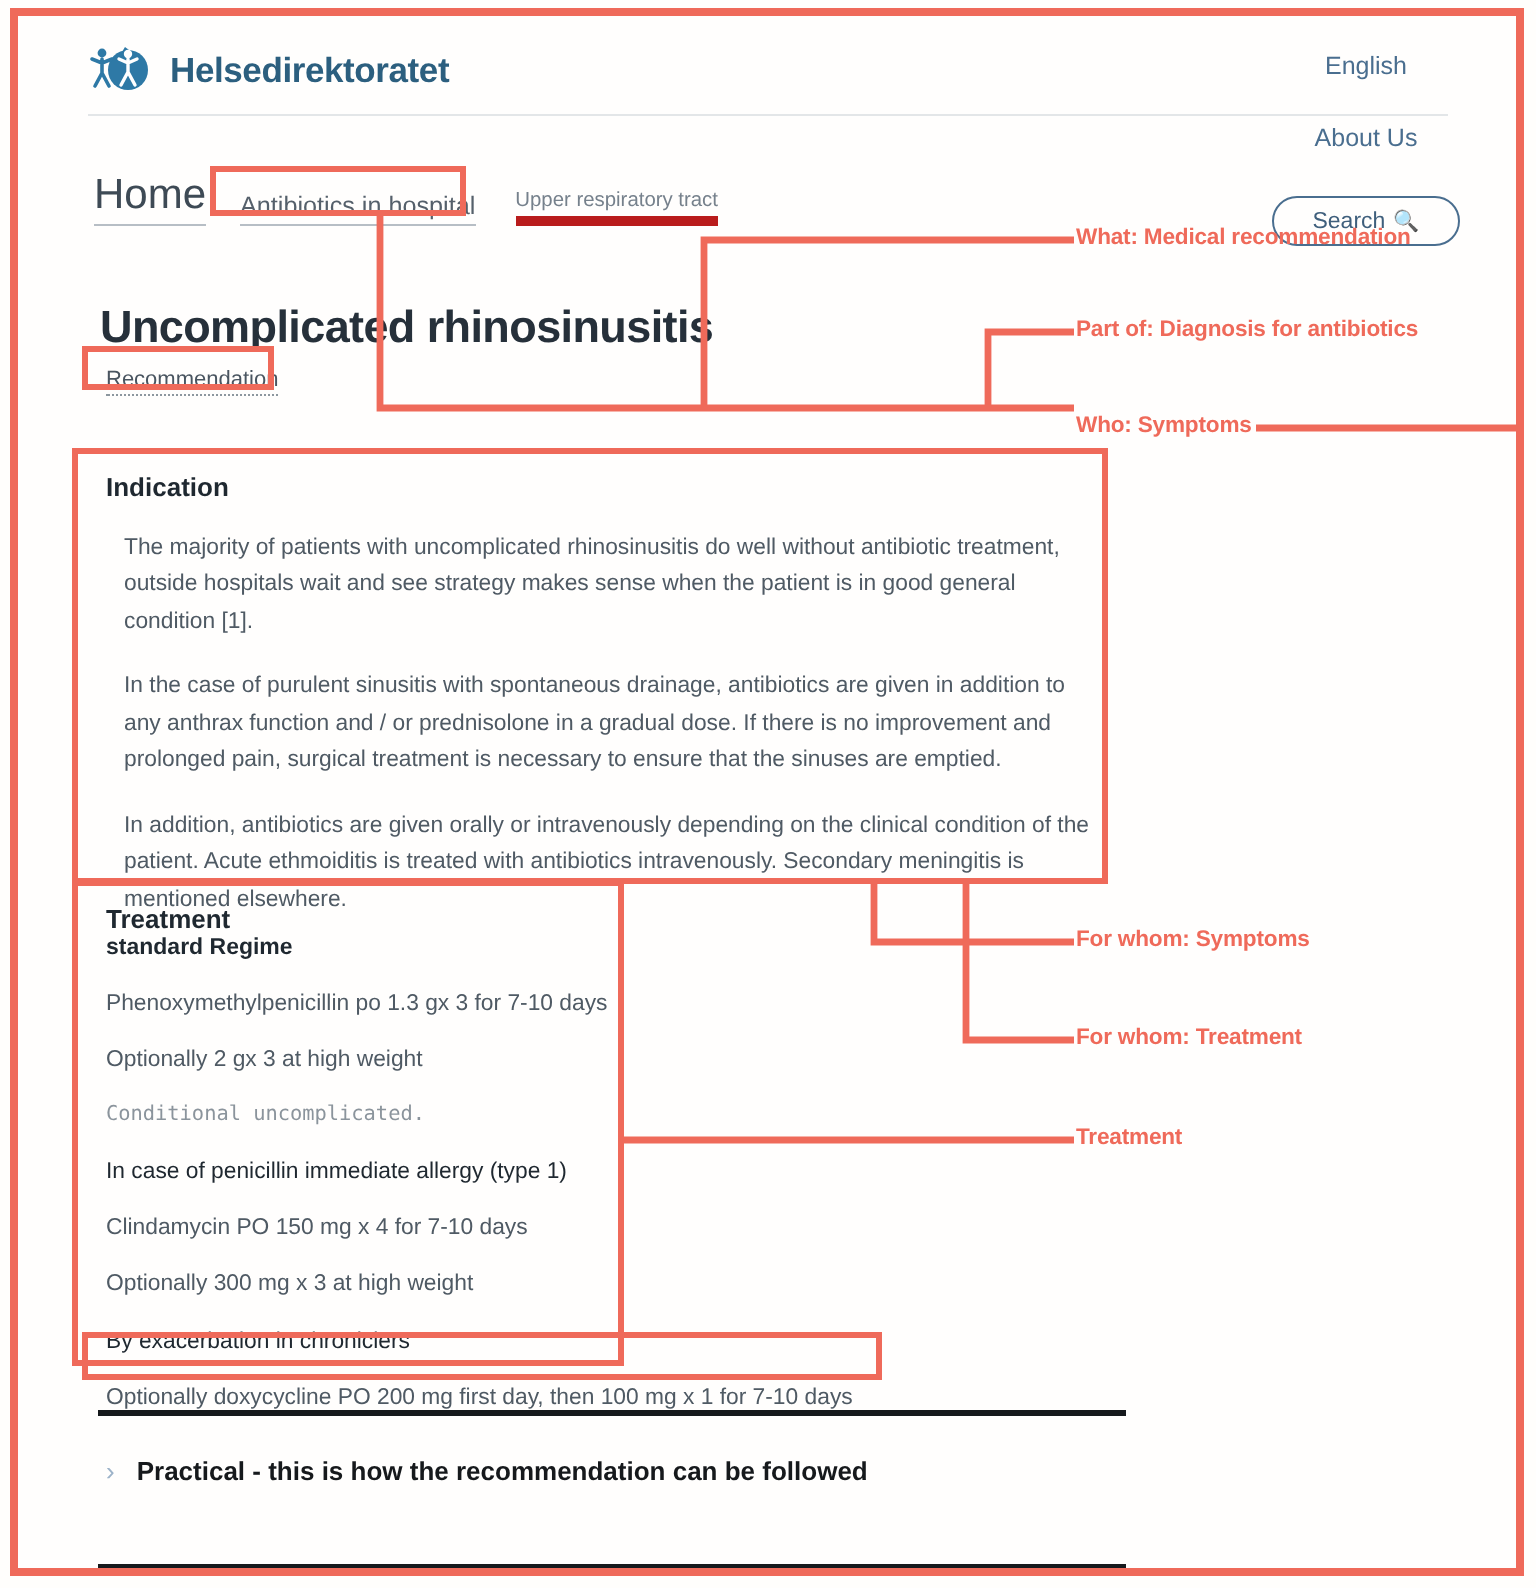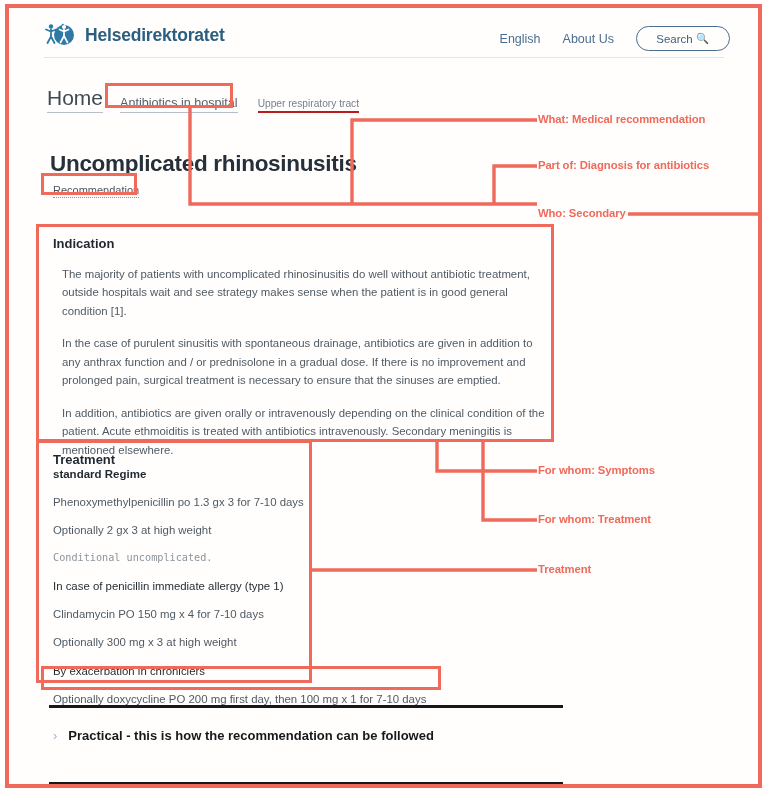--- a/index.html
+++ b/index.html
@@ -51,21 +51,21 @@
   .logo-text {
     font-size: 17.5px;
     font-weight: bold;
     color: #2c5f7f;
     letter-spacing: -0.2px;
     white-space: nowrap;
   }
   .header-nav {
     position: absolute;
     right: 28px; top: 18px;
-    display: flex; align-items: center; gap: 22px;
+    display: flex; align-items: center; gap: 22px; flex-direction: column;
   }
   .header-link {
     font-size: 12.5px;
     color: #4a6e8f;
     white-space: nowrap;
     text-decoration: none;
   }
   .search-pill {
     display: flex; align-items: center; justify-content: center;
     gap: 4px;
@@ -100,21 +100,21 @@
     font-size: 12.6px;
     color: #55606b;
     border-bottom: 1px solid #b7bec5;
     padding-bottom: 2px;
     margin-left: 17px;
     white-space: nowrap;
   }
   .crumb-last {
     font-size: 10.2px;
     color: #76818c;
-    border-bottom: 2px solid #b91c1c;
+    border-bottom: 5px solid #b91c1c;
     padding-bottom: 2px;
     margin-left: 20px;
     white-space: nowrap;
   }
 
   
   .doc-title {
     position: absolute;
     left: 41px; top: 143px;
     font-size: 22.5px;
@@ -332,19 +332,19 @@
 
     <div class="hl-box" style="left:36px; top:224px; width:518px; height:218px;"></div>
 
     <div class="hl-box" style="left:36px; top:440px; width:276px; height:243px;"></div>
 
     <div class="hl-box" style="left:41px; top:666px; width:400px; height:24px;"></div>
 
     
     <div class="anno-label" style="left:538px; top:113px;">What: Medical recommendation</div>
     <div class="anno-label" style="left:538px; top:159px;">Part of: Diagnosis for antibiotics</div>
-    <div class="anno-label" style="left:538px; top:207px;">Who: Secondary</div>
+    <div class="anno-label" style="left:538px; top:207px;">Who: Symptoms</div>
     <div class="anno-label" style="left:538px; top:464px;">For whom: Symptoms</div>
     <div class="anno-label" style="left:538px; top:513px;">For whom: Treatment</div>
     <div class="anno-label" style="left:538px; top:563px;">Treatment</div>
   </div>
 
 </div>
 
 </body></html>

